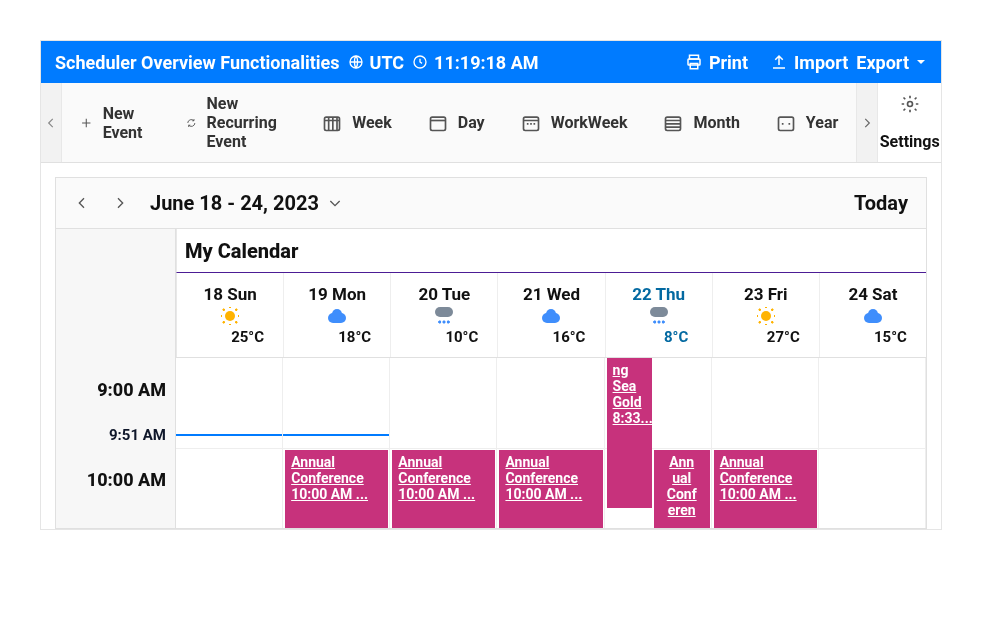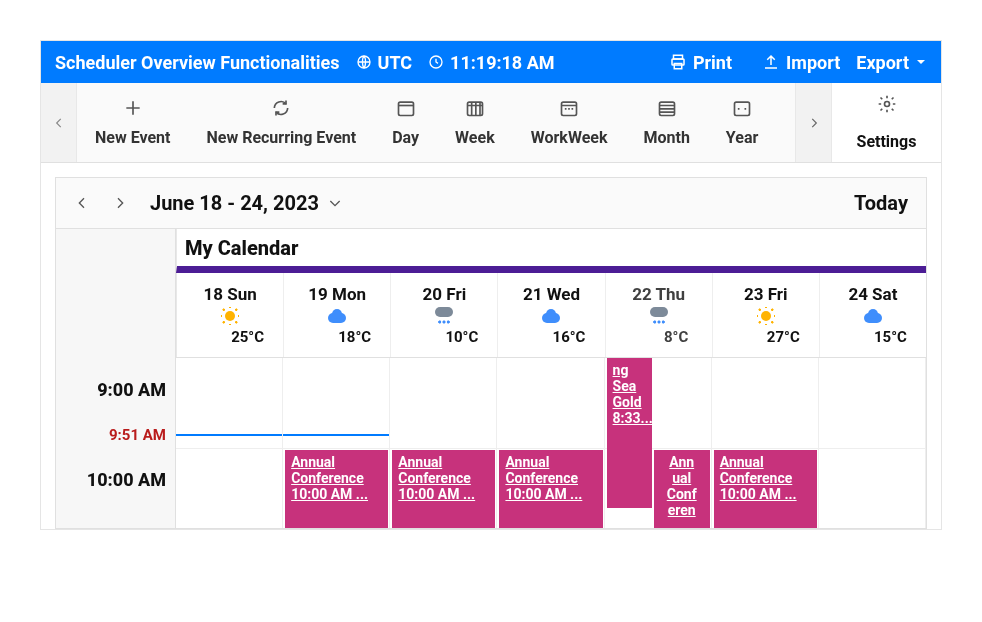--- a/index.html
+++ b/index.html
@@ -23,21 +23,21 @@
   
   .hdr {
     background: #007bff;
     color: #fff;
     display: flex;
     align-items: center;
     height: 42px;
     padding: 0 14px;
     font-weight: 700;
     font-size: 18px;
-    gap: 16px;
+    gap: 8px;
     white-space: nowrap;
   }
   .hdr .spacer { flex: 1; }
   .hdr .grp {
     display: flex;
     align-items: center;
     gap: 6px;
   }
   .hdr svg { display: block; }
 
@@ -58,21 +58,20 @@
     border-right: 1px solid #e8e8e8;
   }
   .tb-scroll.right { border-right: none; border-left: 1px solid #e8e8e8; }
   .tb-items {
     flex: 1;
     display: flex;
     background: #fafafa;
   }
   .tb-item {
     display: flex;
-    flex-direction: column;
     align-items: center;
     justify-content: center;
     gap: 10px;
     padding: 0 18px;
     font-size: 16px;
     font-weight: 700;
     color: #333;
     cursor: pointer;
   }
   .tb-item svg { color: #555; }
@@ -125,42 +124,42 @@
   .cal-title {
     position: absolute;
     left: 120px; right: 0; top: 0;
     height: 44px;
     display: flex;
     align-items: center;
     padding-left: 8px;
     font-size: 20px;
     font-weight: 800;
     border-left: 1px solid #e8e8e8;
-    border-bottom: 7px solid #4c1d95;
+    border-bottom: 1px solid #4c1d95;
   }
   .day-headers {
     position: absolute;
     left: 120px; right: 0; top: 44px;
     height: 84px;
     display: flex;
     border-left: 1px solid #e8e8e8;
   }
   .dh {
     flex: 1;
     border-right: 1px solid #eee;
     display: flex;
     flex-direction: column;
     align-items: center;
     justify-content: center;
     gap: 2px;
     font-size: 17px;
     font-weight: 700;
   }
   .dh:last-child { border-right: none; }
-  .dh.current { color: #404040; }
+  .dh.current { color: #0369a1; }
   .dh .wicon { height: 20px; display:flex; align-items:center; justify-content:center; }
   .dh .temp { font-size: 15px; margin-left: 35px; }
 
   .time-col {
     position: absolute;
     left: 0; top: 0; bottom: 0; width: 120px;
     background: #f7f7f7;
     border-right: 1px solid #e0e0e0;
   }
   .time-row {
@@ -191,21 +190,21 @@
     border-top: 1px solid #eee;
   }
 
   .now-label {
     position: absolute;
     width: 120px; left: 0;
     text-align: right;
     padding-right: 10px;
     font-size: 15px;
     font-weight: 700;
-    color: #b91c1c;
+    color: #0f172a;
   }
   .now-line {
     position: absolute;
     left: 0;
     height: 0;
     border-top: 2px solid #007bff;
   }
 
   .evt {
     position: absolute;
@@ -325,30 +324,30 @@
         <div class="tb-item">
           <svg width="20" height="20" viewBox="0 0 24 24" fill="none" stroke="#555" stroke-width="2">
               <path d="M4 12a8 8 0 0 1 14-5M20 12a8 8 0 0 1-14 5"></path>
               <path d="M18 3v4h-4M6 21v-4h4"></path>
             </svg>
           <span>New Recurring Event</span>
         </div>
         <div class="tb-item">
           <svg width="20" height="20" viewBox="0 0 24 24" fill="none" stroke="#555" stroke-width="2">
               <rect x="3" y="5" width="18" height="16" rx="2"></rect>
+              <path d="M3 9h18M8 5v16M13 5v16M18 5v16"></path>
+            </svg>
+          <span>Week</span>
+        </div>
+        <div class="tb-item">
+          <svg width="20" height="20" viewBox="0 0 24 24" fill="none" stroke="#555" stroke-width="2">
+              <rect x="3" y="5" width="18" height="16" rx="2"></rect>
               <path d="M3 9h18"></path>
             </svg>
           <span>Day</span>
-        </div>
-        <div class="tb-item">
-          <svg width="20" height="20" viewBox="0 0 24 24" fill="none" stroke="#555" stroke-width="2">
-              <rect x="3" y="5" width="18" height="16" rx="2"></rect>
-              <path d="M3 9h18M8 5v16M13 5v16M18 5v16"></path>
-            </svg>
-          <span>Week</span>
         </div>
         <div class="tb-item">
           <svg width="20" height="20" viewBox="0 0 24 24" fill="none" stroke="#555" stroke-width="2">
               <rect x="3" y="5" width="18" height="16" rx="2"></rect>
               <path d="M3 9h18M7 13h2M11 13h2M15 13h2"></path>
             </svg>
           <span>WorkWeek</span>
         </div>
         <div class="tb-item">
           <svg width="20" height="20" viewBox="0 0 24 24" fill="none" stroke="#555" stroke-width="2">
@@ -415,21 +414,21 @@
             <div class="temp">25°C</div>
           </div>
           <div class="dh">
             <div>19 Mon</div>
             <div class="wicon">
               <div class="cloud"></div>
             </div>
             <div class="temp">18°C</div>
           </div>
           <div class="dh">
-            <div>20 Fri</div>
+            <div>20 Tue</div>
             <div class="wicon">
               <div class="rain"></div>
             </div>
             <div class="temp">10°C</div>
           </div>
           <div class="dh">
             <div>21 Wed</div>
             <div class="wicon">
               <div class="cloud"></div>
             </div>

